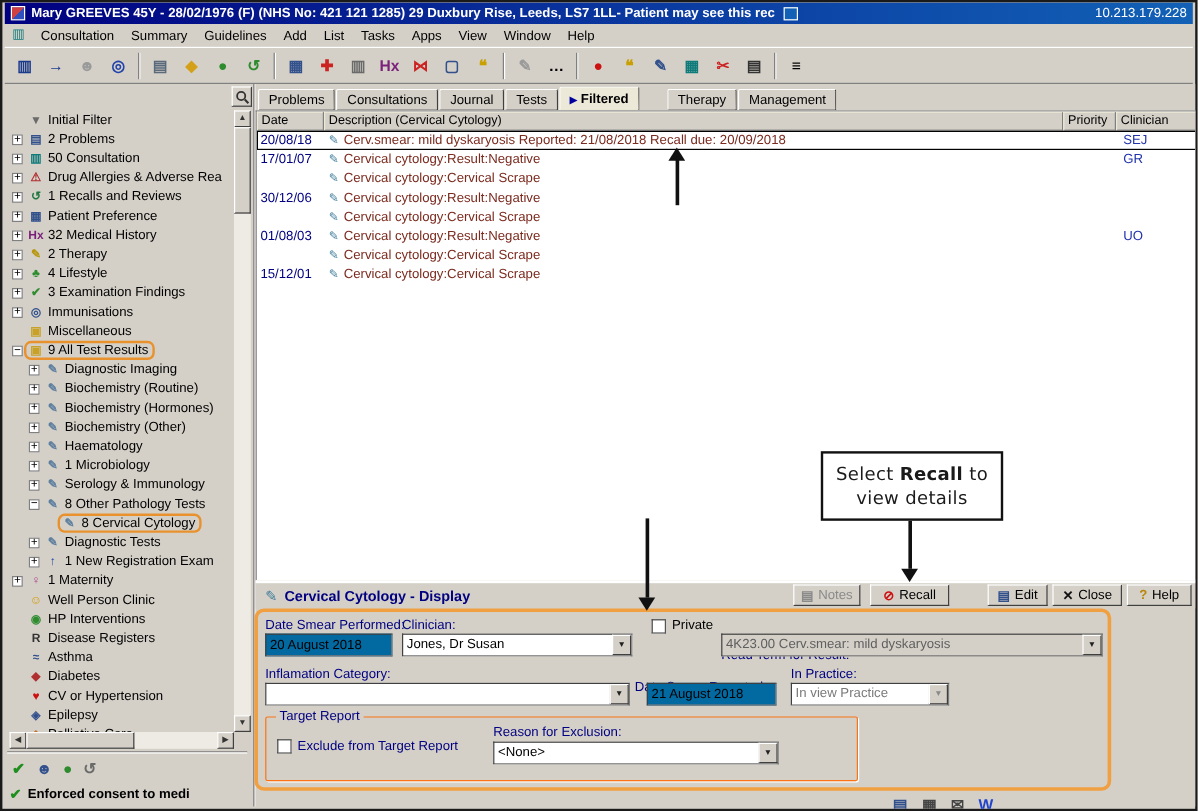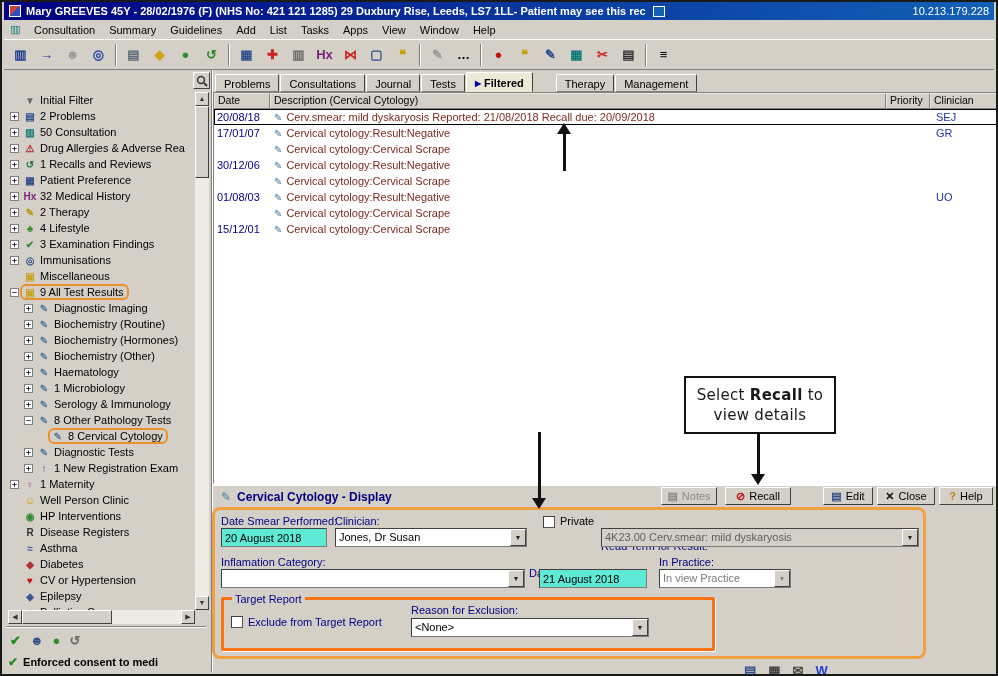--- a/index.html
+++ b/index.html
@@ -98,36 +98,36 @@
     font-size:12px; font-weight:bold; color:#000080; }
   .panel-pencil { color:#3d7a99; font-size:12px; font-weight:normal; }
   .pnl-btn { position:absolute; top:417px; height:18px; background:#d4d0c8;
     border:1px solid; border-color:#fff #404040 #404040 #fff;
     font-size:11px; font-family:inherit; display:flex; align-items:center; justify-content:center; gap:4px; padding:0; }
   .pnl-btn.disabled { color:#8a8a8a; }
   .pnl-glyph { font-size:11px; font-weight:bold; }
 
   .fld-label { position:absolute; font-size:11px; color:#000080; white-space:nowrap; }
   .fld-label.dark { color:#000; }
-  .textbox { position:absolute; height:19px; background:#5eead4; border:1px solid #7b7b7b;
+  .textbox { position:absolute; height:19px; background:#0369a1; border:1px solid #7b7b7b;
     border-top-color:#404040; border-left-color:#404040; font-size:11px; padding:4px 3px;
     font-family:"Liberation Sans",sans-serif; color:#000; }
   .combo { position:absolute; height:19px; background:#fff; border:1px solid #7b7b7b;
     border-top-color:#404040; border-left-color:#404040; font-size:11px; }
   .combo-text { position:absolute; left:3px; top:2px; right:18px; overflow:hidden; white-space:nowrap; }
   .combo-arrow { position:absolute; right:0; top:0; bottom:0; width:16px; background:#d4d0c8;
     border:1px solid; border-color:#fff #404040 #404040 #fff;
     display:flex; align-items:center; justify-content:center; font-size:7px; color:#222; }
   .combo.disabled { background:#d4d0c8; }
   .combo.disabled .combo-text { color:#5f5f5f; }
   .combo.readonly .combo-text { color:#7a7a7a; }
   .combo.readonly .combo-arrow { color:#8a8a8a; }
   .cb { position:absolute; width:12px; height:12px; background:#fff; border:1px solid #555;
     border-top-color:#404040; border-left-color:#404040; }
-  .groupbox { position:absolute; border:3px solid #f97316; border-radius:2px;
+  .groupbox { position:absolute; border:1px solid #f97316; border-radius:2px;
     box-shadow:1px 1px 0 #fff; }
   .legend { position:absolute; top:-7px; left:8px; background:#d4d0c8; padding:0 3px;
     font-size:11px; color:#000080; white-space:nowrap; }
 
   .status-icons { position:absolute; left:742px; top:661px; display:flex; gap:12px; }
   .stat-ico { font-size:13px; font-weight:bold; }
 
   
   .orange-box { position:absolute; border:3px solid #f0a040; border-radius:8px; pointer-events:none; }
   .ann-box { position:absolute; background:#fff; border:2px solid #111;

